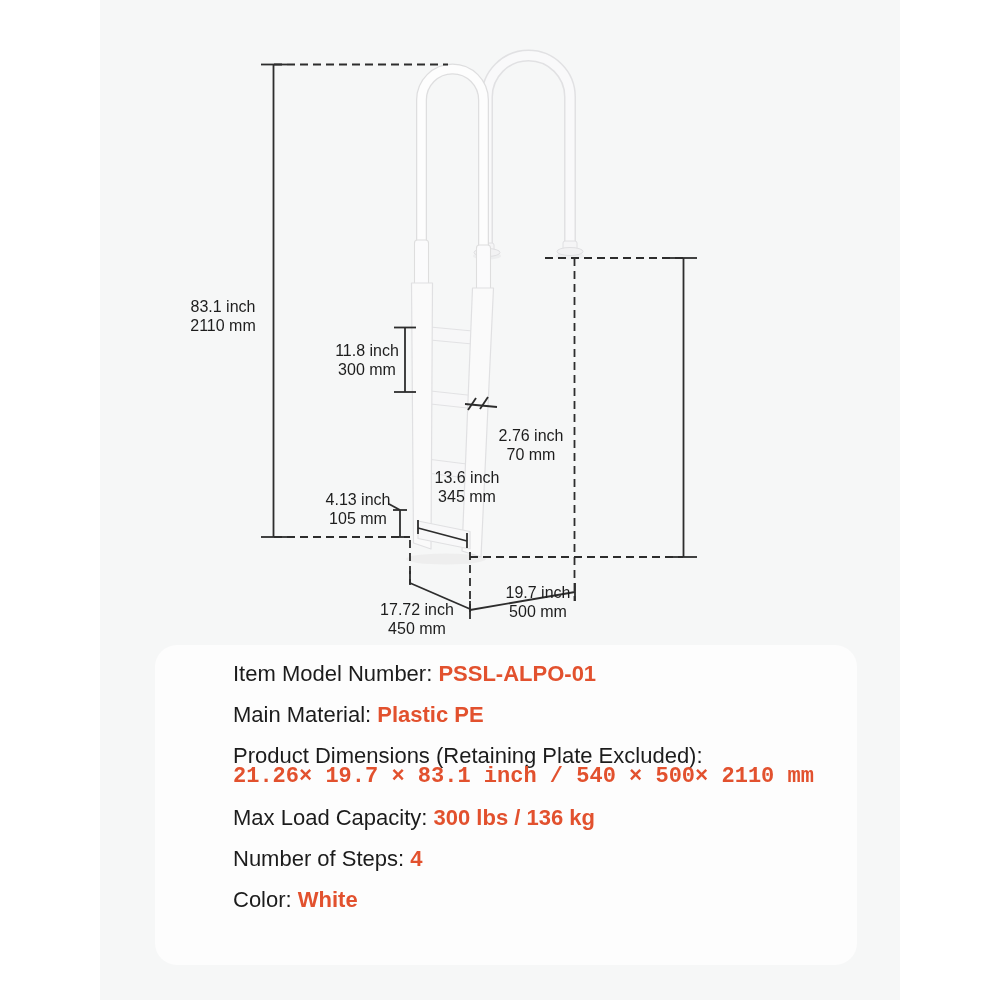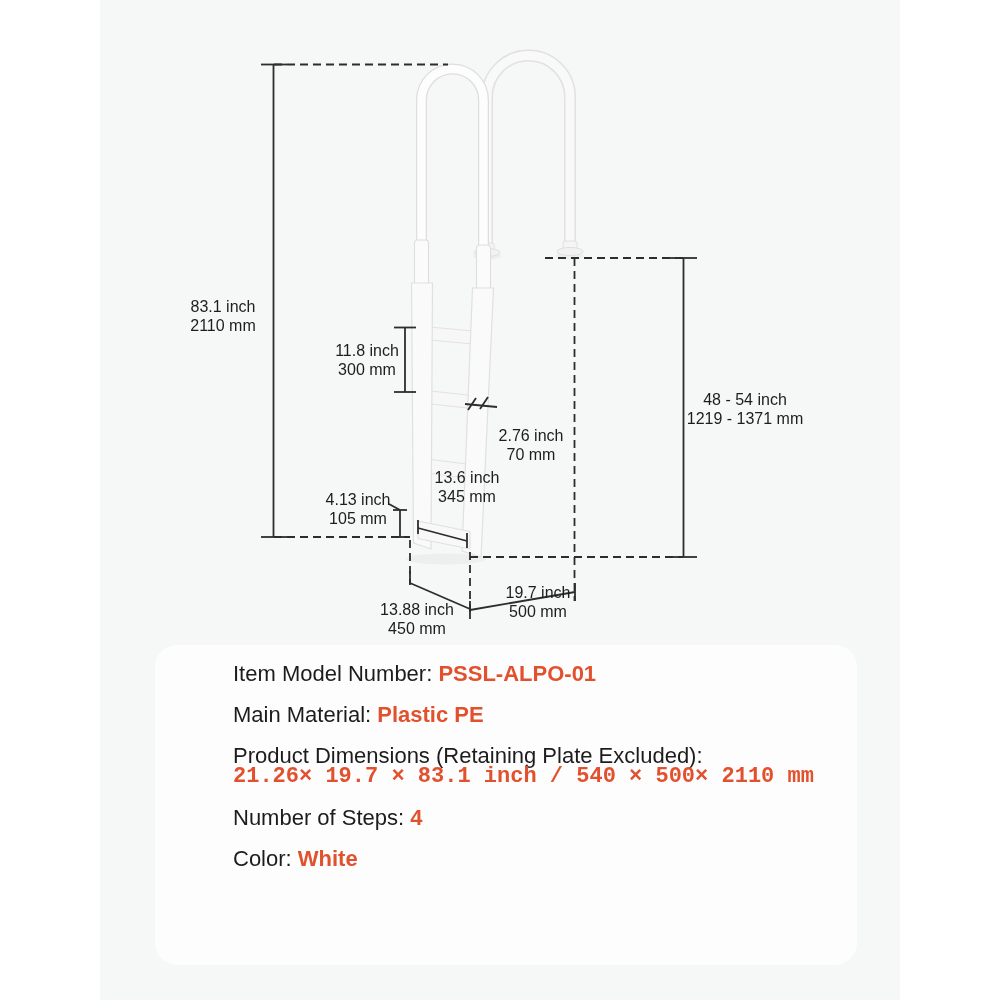--- a/index.html
+++ b/index.html
@@ -139,44 +139,43 @@
       <div>70 mm</div>
     </div>
     <div class="dim-label dl-plate-height">
       <div>4.13 inch</div>
       <div>105 mm</div>
     </div>
     <div class="dim-label dl-step-width">
       <div>13.6 inch</div>
       <div>345 mm</div>
     </div>
-    <div class="dim-label dl-mount-height">
-      <div>48 - 54 inch</div>
-      <div>1219 - 1371 mm</div>
-    </div>
     <div class="dim-label dl-base-depth">
-      <div>13.88 inch</div>
+      <div>17.72 inch</div>
       <div>450 mm</div>
     </div>
     <div class="dim-label dl-base-width">
       <div>19.7 inch</div>
       <div>500 mm</div>
     </div>
   </div>
 
   <div class="panel">
     <div class="spec-row">
       <span class="spec-label">Item Model Number: </span><span class="spec-value">PSSL-ALPO-01</span>
     </div>
     <div class="spec-row">
       <span class="spec-label">Main Material: </span><span class="spec-value">Plastic PE</span>
     </div>
     <div class="spec-row two-line">
       <span class="spec-label">Product Dimensions (Retaining Plate Excluded):</span><span class="spec-value">21.26× 19.7 × 83.1 inch / 540 × 500× 2110 mm</span>
     </div>
     <div class="spec-row">
+      <span class="spec-label">Max Load Capacity: </span><span class="spec-value">300 lbs / 136 kg</span>
+    </div>
+    <div class="spec-row">
       <span class="spec-label">Number of Steps: </span><span class="spec-value">4</span>
     </div>
     <div class="spec-row">
       <span class="spec-label">Color: </span><span class="spec-value">White</span>
     </div>
   </div>
 </div>
 
 </body></html>

